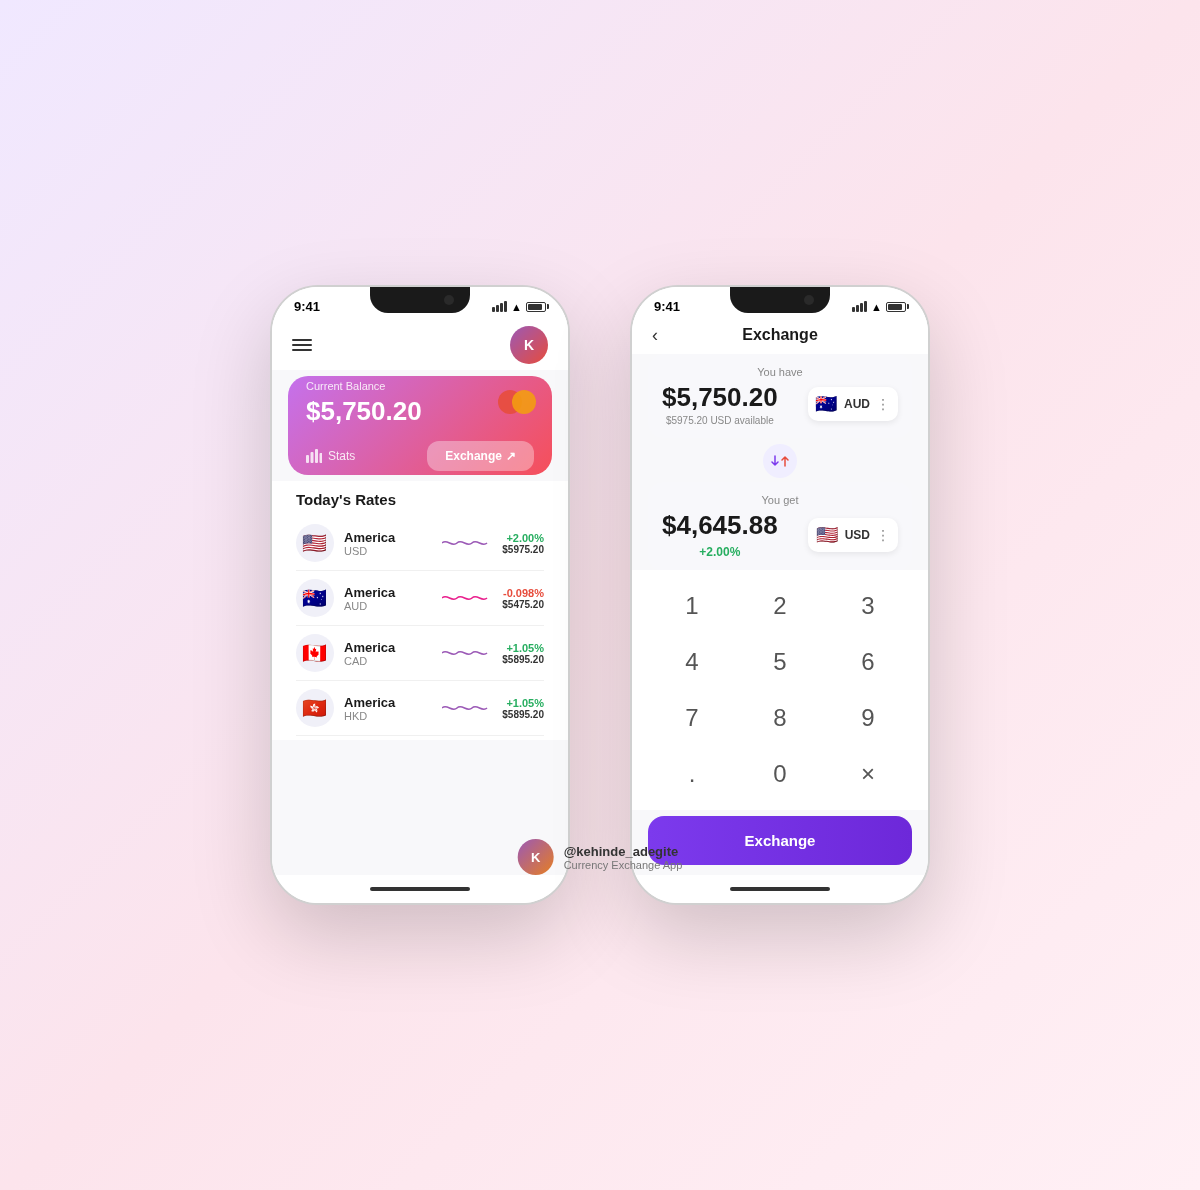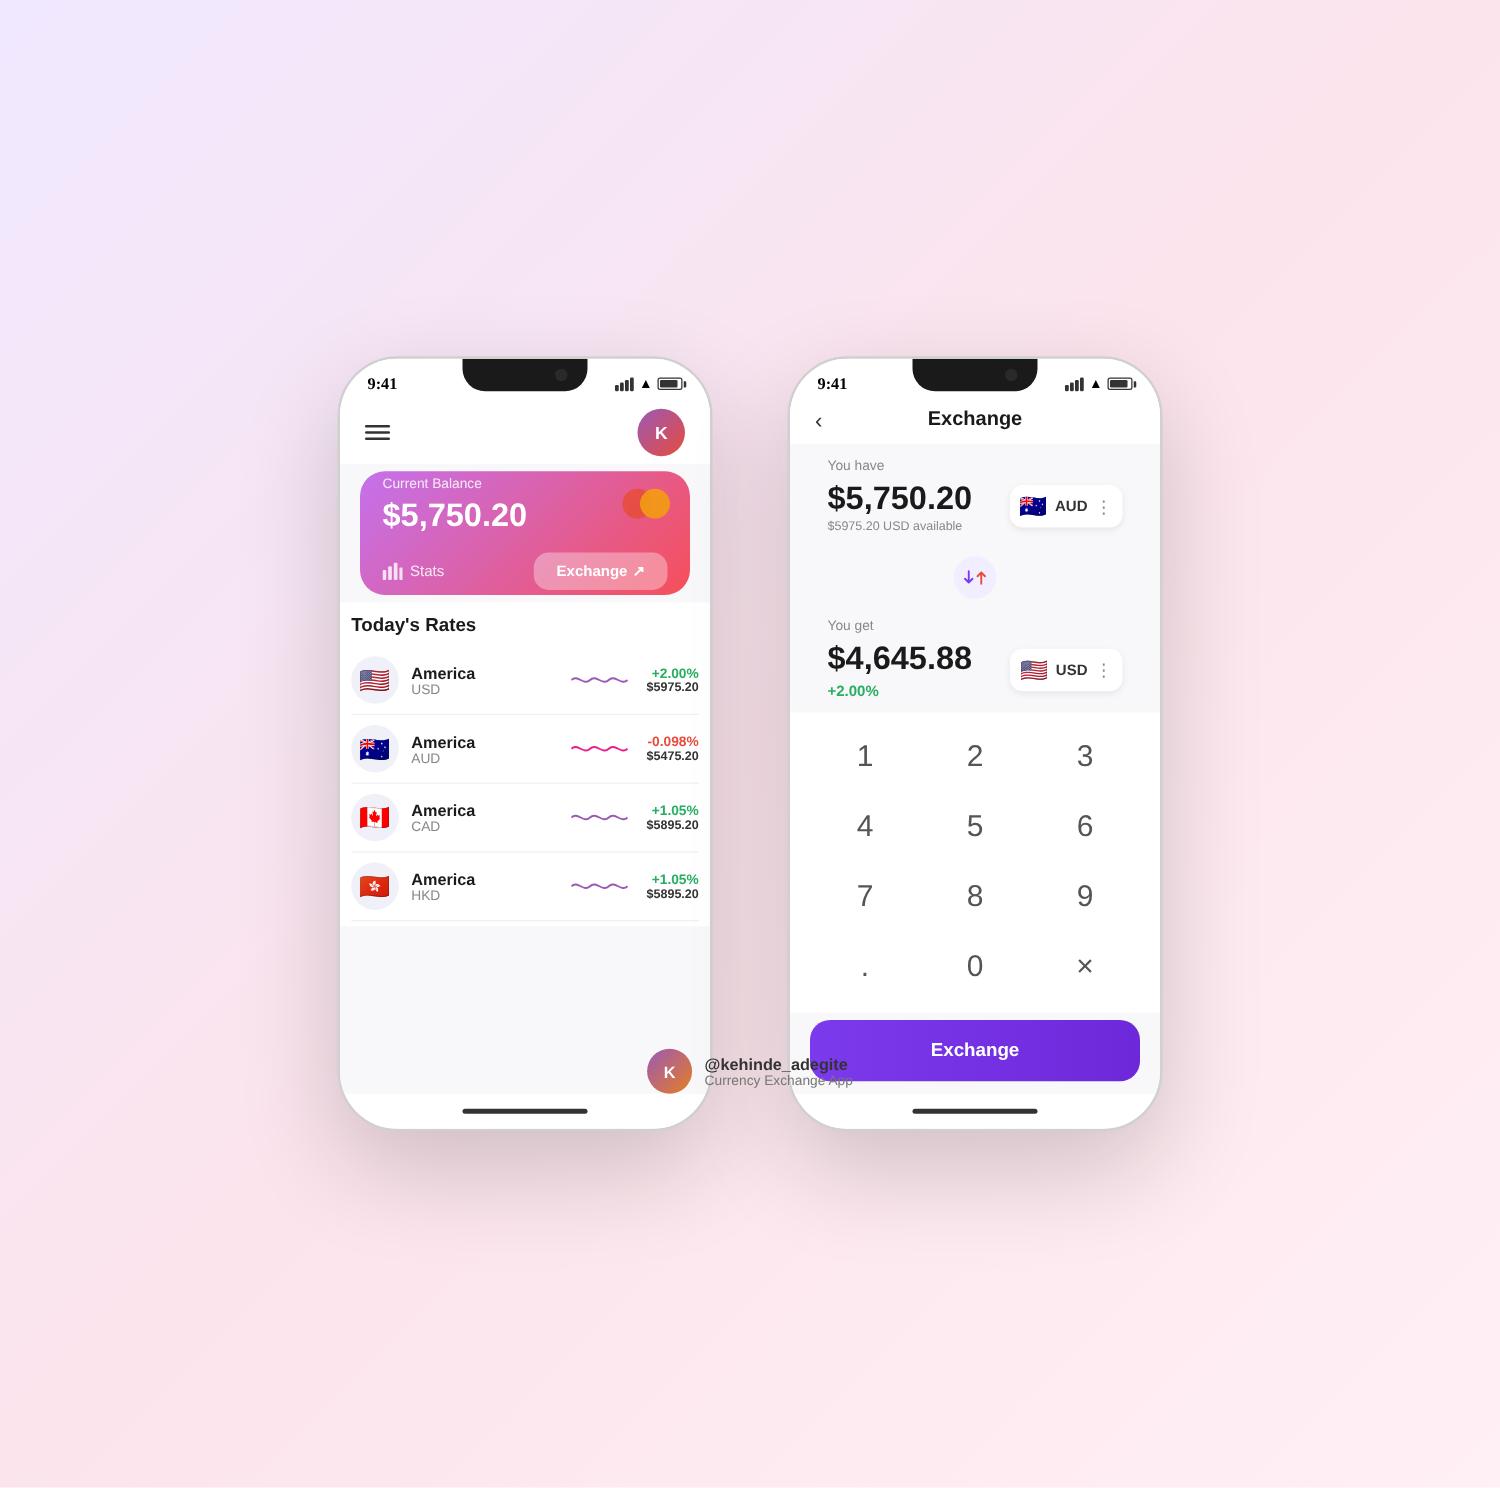--- a/index.html
+++ b/index.html
@@ -44,21 +44,20 @@
 
     
     .status-bar {
       display: flex;
       justify-content: space-between;
       align-items: center;
       padding: 12px 22px 4px;
       background: #fff;
       font-size: 11px;
       font-weight: 600;
-      font-family: Liberation Serif, serif;
     }
     .status-time { font-size: 13px; font-weight: 700; }
     .status-icons { display: flex; gap: 4px; align-items: center; }
     .signal-bars { display: flex; gap: 1px; align-items: flex-end; }
     .signal-bar { width: 3px; background: #333; border-radius: 1px; }
     .wifi-icon { font-size: 11px; }
     .battery { width: 20px; height: 10px; border: 1.5px solid #333; border-radius: 2px; position: relative; display: flex; align-items: center; padding: 1px; }
     .battery::after { content:''; width: 2px; height: 5px; background: #333; position: absolute; right: -4px; border-radius: 0 1px 1px 0; }
     .battery-fill { width: 14px; height: 6px; background: #333; border-radius: 1px; }
 
@@ -142,21 +141,21 @@
       border-radius: 12px;
       padding: 8px 18px;
       color: #fff;
       font-size: 12px;
       font-weight: 600;
       cursor: pointer;
       display: flex; align-items: center; gap: 4px;
     }
 
     
-    .rates-section { padding: 10px 9px 4px; background: #fff; }
+    .rates-section { padding: 10px 24px 4px; background: #fff; }
     .rates-title { font-size: 15px; font-weight: 700; color: #1a1a1a; margin-bottom: 8px; }
     .rate-item {
       display: flex; align-items: center; gap: 10px;
       padding: 8px 0;
       border-bottom: 1px solid #f0f0f0;
     }
     .flag-circle {
       width: 38px; height: 38px;
       border-radius: 50%;
       overflow: hidden;
@@ -186,20 +185,21 @@
     .back-btn { position: absolute; left: 20px; font-size: 18px; color: #333; cursor: pointer; }
     .exchange-title { font-size: 16px; font-weight: 700; color: #1a1a1a; }
 
     .exchange-body { flex: 1; padding: 0 16px; overflow: hidden; }
 
     .currency-box {
       background: #f8f8fb;
       border-radius: 16px;
       padding: 12px 14px;
       margin-bottom: 6px;
+      text-align: center;
     }
     .currency-box-label { font-size: 11px; color: #888; margin-bottom: 4px; }
     .currency-row { display: flex; align-items: center; justify-content: space-between; }
     .currency-amount { font-size: 26px; font-weight: 700; color: #1a1a1a; }
     .currency-available { font-size: 10px; color: #888; margin-top: 2px; }
     .currency-selector {
       display: flex; align-items: center; gap: 6px;
       background: #fff; border-radius: 10px; padding: 6px 8px;
       box-shadow: 0 2px 6px rgba(0,0,0,0.08);
       cursor: pointer;

